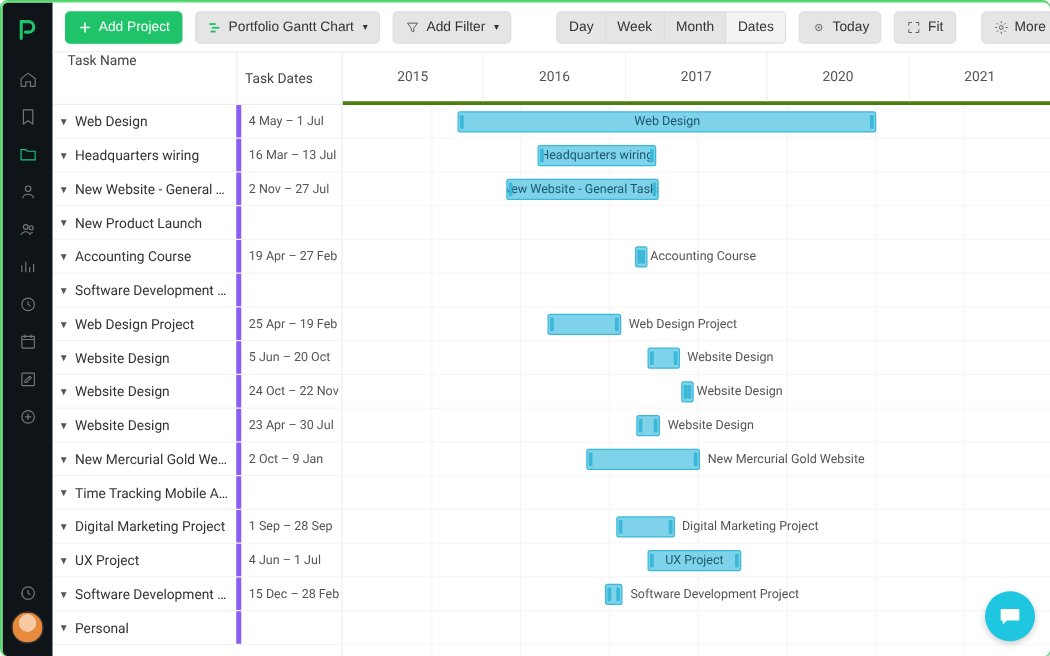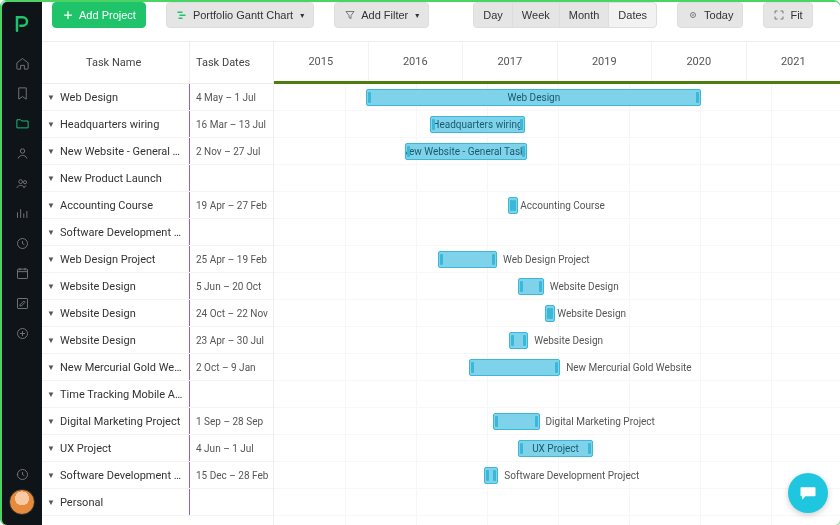--- a/index.html
+++ b/index.html
@@ -9,42 +9,42 @@
   .sidebar { width:40px; background:#0f1419; display:flex; flex-direction:column; align-items:center; padding-top:6px; flex-shrink:0;}
   .logo { width:20px; height:20px; margin:6px 0 14px; }
   .logo svg { width:20px; height:20px; }
   .nav-icon { width:40px; height:30px; display:flex; align-items:center; justify-content:center; cursor:pointer;}
   .nav-icon svg { width:15px; height:15px; stroke:#777; fill:none; stroke-width:1.5;}
   .nav-icon.active svg { stroke:#19c37d; }
   .sidebar-spacer { flex:1; }
   .avatar { width:26px; height:26px; border-radius:50%; background: radial-gradient(circle at 50% 35%, #f9c9a3 0 35%, #e88a3c 36% 100%); margin-bottom:10px; border:1px solid #333;}
   
   .main { flex:1; display:flex; flex-direction:column; height:100%; overflow:hidden;}
-  .toolbar { height:40px; display:flex; align-items:flex-start; padding:0 10px; gap:20px; border-bottom:1px solid #eee;}
+  .toolbar { height:40px; display:flex; align-items:center; padding:0 10px; gap:10px; border-bottom:1px solid #eee;}
   .btn { display:inline-flex; align-items:center; gap:5px; height:26px; padding:0 9px; border:1px solid #ddd; border-radius:4px; background:#e5e5e5; cursor:pointer; font-size:11px; color:#333; white-space:nowrap;}
   .btn.primary { background:#1ec36a; border-color:#1ec36a; color:#fff; font-weight:500;}
   .btn .caret { font-size:8px; margin-left:2px; color:inherit;}
   .btn-group { display:inline-flex; }
   .btn-group .btn { border-radius:0; margin-left:-1px;}
-  .btn-group .btn:first-child{border-radius:4px 0 0 4px; margin-left:4px;}
+  .btn-group .btn:first-child{border-radius:4px 0 0 4px; margin-left:16px;}
   .btn-group .btn:last-child{border-radius:0 4px 4px 0;}
   .btn-group .btn.sel{ background:#f2f2f2;}
   .flex-spacer{flex:1;}
   .mini-icon{width:12px;height:12px;display:inline-block;}
   
   .content{flex:1; display:flex; overflow:hidden; position:relative;}
   .tasklist{width:232px; flex-shrink:0; border-right:1px solid #eee; display:flex; flex-direction:column; overflow:hidden;}
-  .tasklist-header{display:flex; height:42px; align-items:center; border-bottom:1px solid #eee;padding-left:32px;}
+  .tasklist-header{display:flex; height:42px; align-items:flex-start; border-bottom:1px solid #eee;}
   .th-name{flex:1; padding-left:12px; font-size:11px; color:#444;}
   .th-dates{width:84px; text-align:left; font-size:11px; color:#444; border-left:1px solid #eee; height:100%; display:flex; align-items:center; padding-left:6px;}
   .task-rows{flex:1; overflow:hidden;}
   .task-row{display:flex; height:27px; align-items:center; border-bottom:1px solid #f3f3f3;}
   .task-row .expand{width:18px; text-align:center; font-size:8px; color:#555; cursor:pointer;}
   .task-row .name{flex:1; font-size:11px; color:#333; white-space:nowrap; overflow:hidden; text-overflow:ellipsis; padding-right:4px;}
-  .task-row .dates{width:84px; font-size:10px; color:#555; border-left:1px solid #8b5cf6; height:100%; display:flex; align-items:center; padding-left:6px; white-space:nowrap;}
+  .task-row .dates{width:84px; font-size:10px; color:#555; border-left:4px solid #8b5cf6; height:100%; display:flex; align-items:center; padding-left:6px; white-space:nowrap;}
   
   .gantt{flex:1; position:relative; overflow:hidden;}
   .year-header{height:42px; display:flex; border-bottom:3px solid #4d7c0f;}
   .year-cell{flex:1; border-right:1px solid #f2f2f2; display:flex; align-items:center; justify-content:center; font-size:11px; color:#555;}
   .year-cell:last-child{border-right:none;}
   .gantt-body{position:absolute; left:0; right:0; top:42px; bottom:0;}
   .grid-col{position:absolute; top:0; bottom:0; border-right:1px solid #f6f6f6;}
   .gantt-row{position:absolute; left:0; right:0; height:27px; border-bottom:1px solid #f7f7f7;}
   .bar{position:absolute; height:17px; top:5px; background:#7ed3ea; border:1px solid #3bb8d8; border-radius:2px; display:flex; align-items:center; justify-content:center; font-size:10px; color:#1a5a6e; white-space:nowrap; overflow:hidden; padding:0 4px; cursor:pointer;}
   .bar::before,.bar::after{content:""; position:absolute; top:2px; bottom:2px; width:3px; background:#3bb8d8; border-radius:1px;}
@@ -286,21 +286,20 @@
               <div class="name">Personal</div>
               <div class="dates"></div>
             </div>
           </div>
       </div>
       <div class="gantt">
         <div class="year-header" id="year-header">
             <div class="year-cell">2015</div>
             <div class="year-cell">2016</div>
             <div class="year-cell">2017</div>
-            <div class="year-cell">2019</div>
             <div class="year-cell">2020</div>
             <div class="year-cell">2021</div>
           </div>
         <div class="gantt-body" id="gantt-body">
             <div class="grid-col" style="left: 71px;"></div>
             <div class="grid-col" style="left: 142px;"></div>
             <div class="grid-col" style="left: 213px;"></div>
             <div class="grid-col" style="left: 284px;"></div>
             <div class="grid-col" style="left: 355px;"></div>
             <div class="grid-col" style="left: 426px;"></div>

